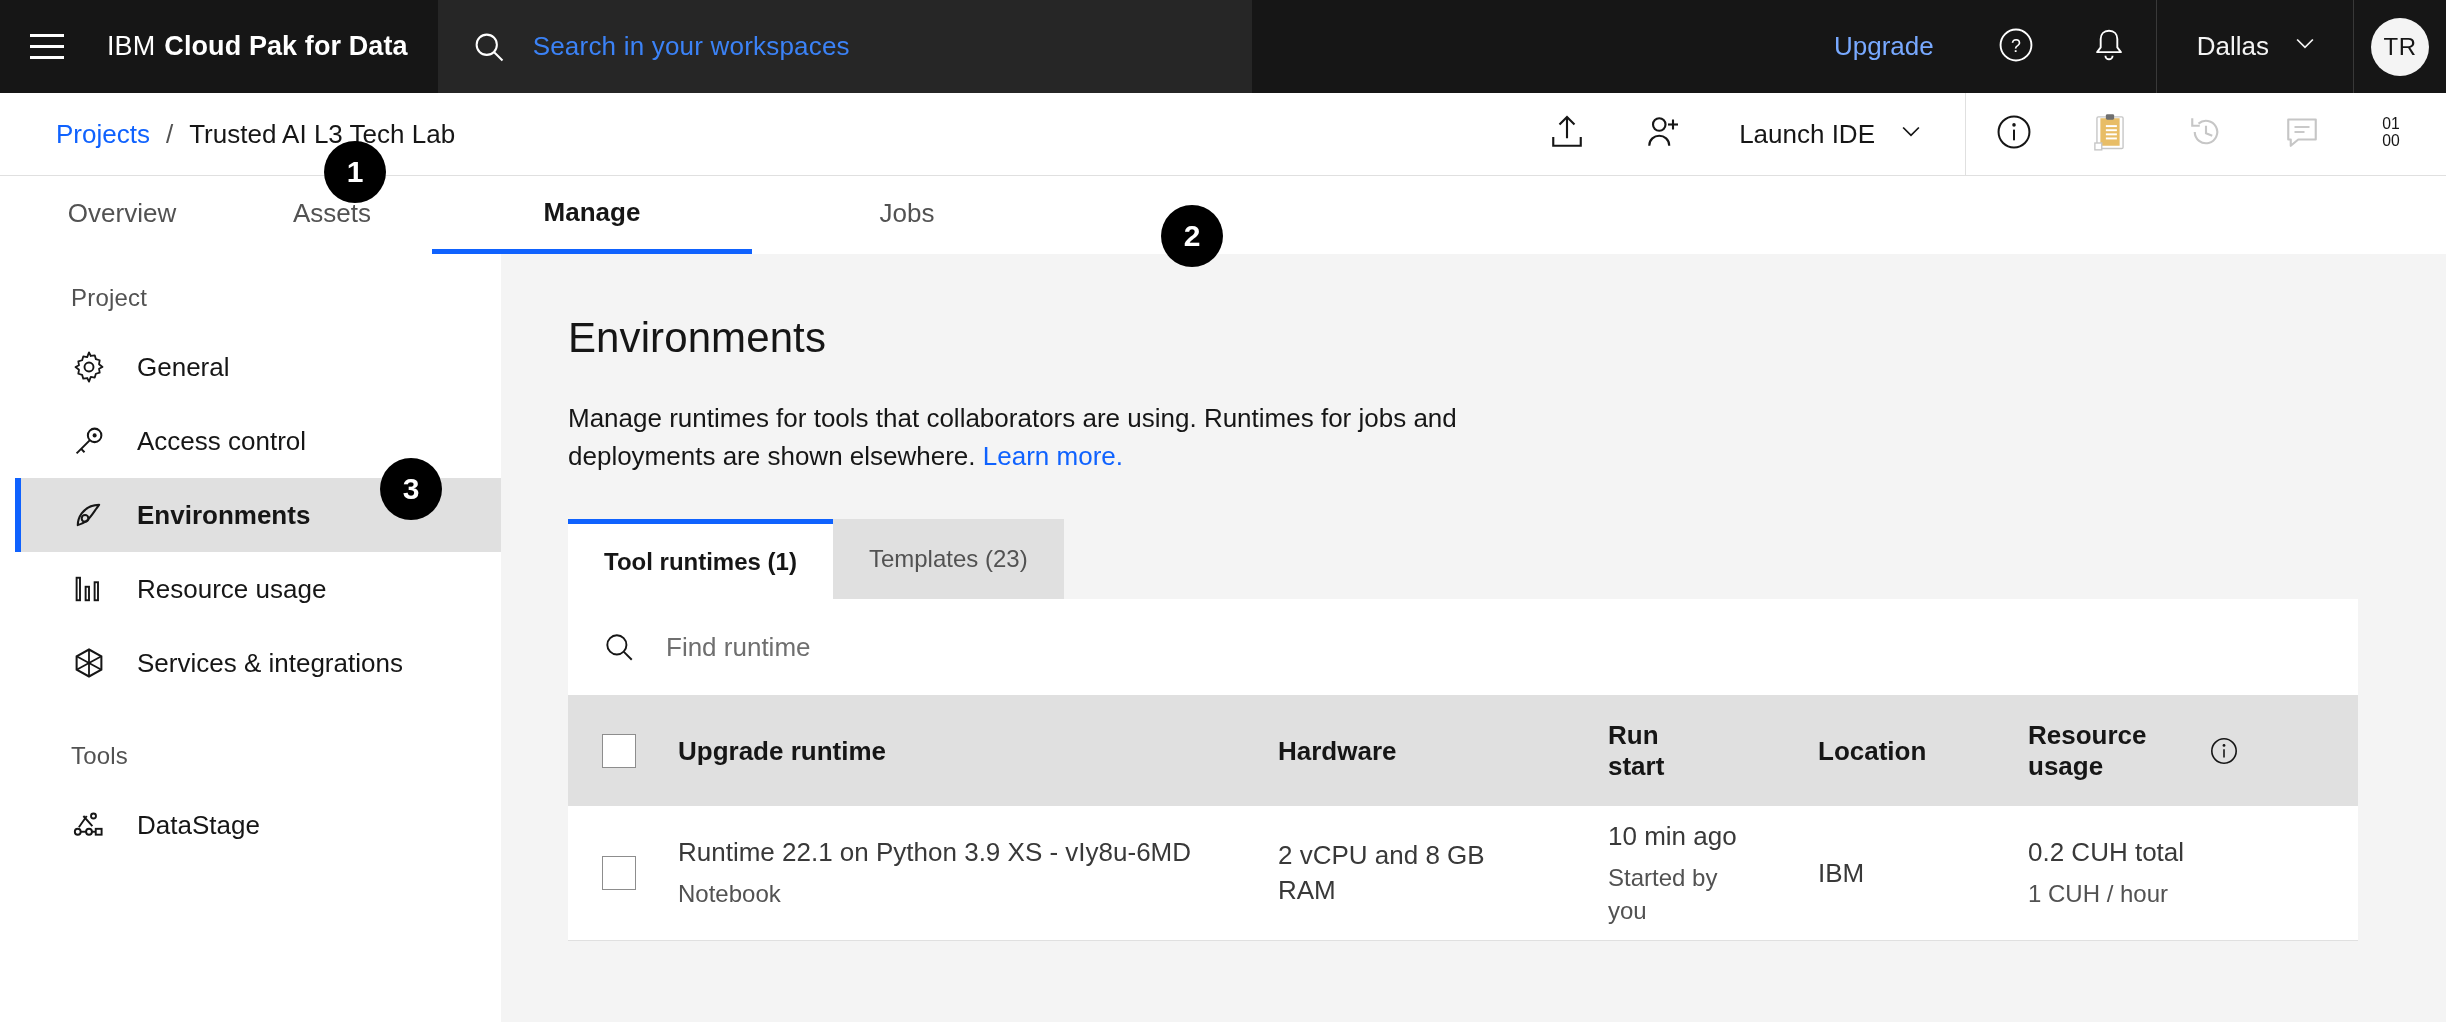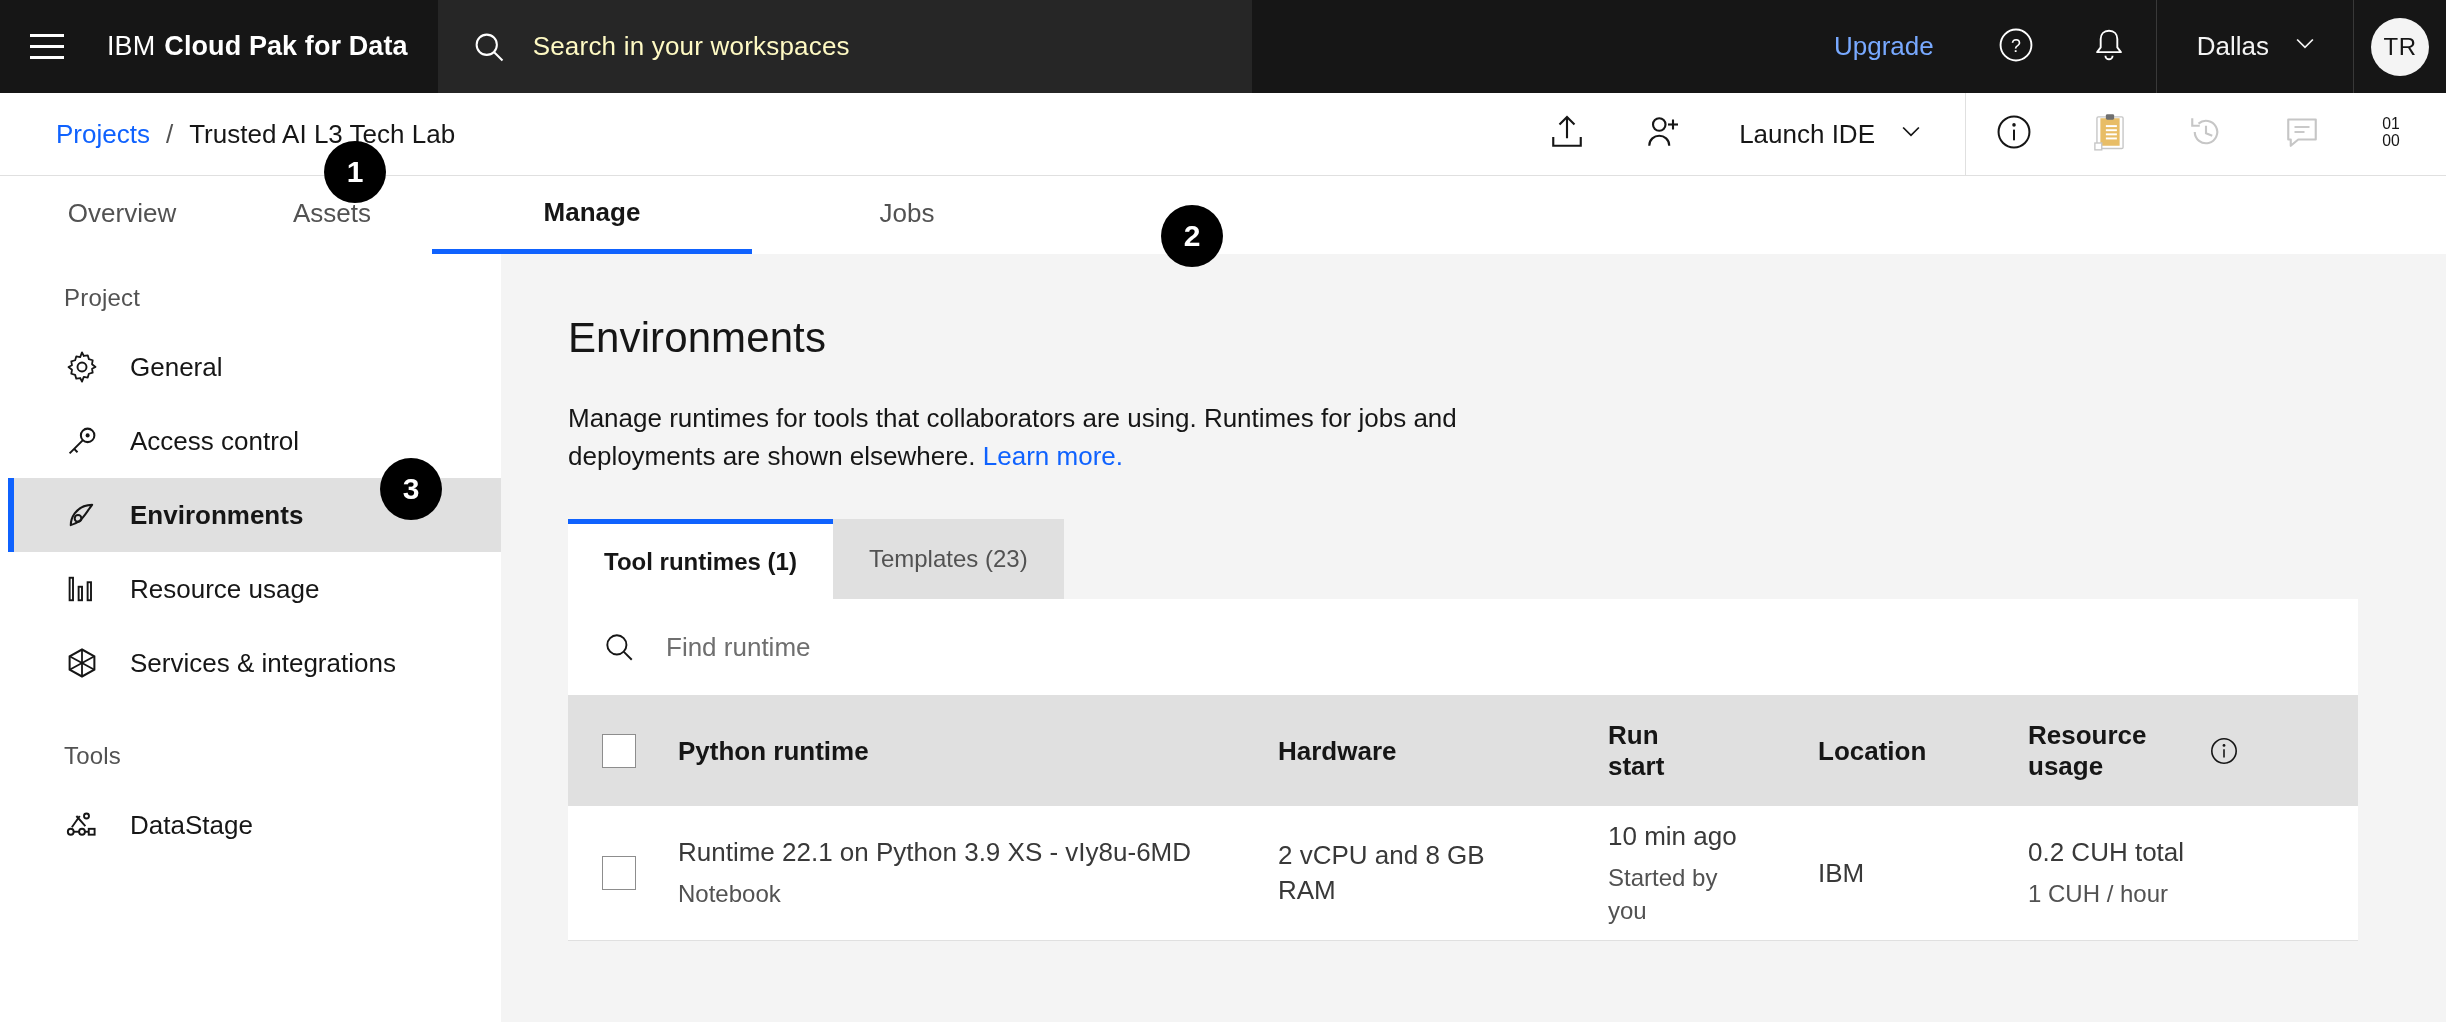--- a/index.html
+++ b/index.html
@@ -33,21 +33,21 @@
   }
   .brand .light { font-weight: 400; }
   .brand .bold { font-weight: 700; margin-left: 9px; }
 
   .searchwrap {
     flex: 0 0 814px; background: #262626; display: flex; align-items: center;
     padding-left: 33px; cursor: text;
   }
   .searchwrap .sicon { width: 36px; height: 36px; flex: 0 0 36px; }
   .searchwrap .sinput {
-    margin-left: 26px; color: #fef9c3; font-size: 26px; letter-spacing: .2px;
+    margin-left: 26px; color: #3b82f6; font-size: 26px; letter-spacing: .2px;
   }
 
   .topspacer { flex: 1 1 auto; }
   .upgrade {
     display: flex; align-items: center; color: #78a9ff; font-size: 26px;
     padding: 0 36px; cursor: pointer; white-space: nowrap;
   }
   .iconbtn-top {
     width: 93px; flex: 0 0 93px; display: flex; align-items: center; justify-content: center;
     cursor: pointer;
@@ -94,21 +94,21 @@
   }
   .mtab {
     height: 78px; display: flex; align-items: center; justify-content: center;
     font-size: 26px; color: #525252; cursor: pointer; position: relative;
     border-bottom: 3px solid transparent; white-space: nowrap;
   }
   .mtab.active { color: #161616; font-weight: 700; border-bottom: 5px solid #0f62fe; }
 
   
   .sidebar {
-    position: absolute; left: 8px; top: 254px; width: 500px; height: 768px;
+    position: absolute; left: 15px; top: 254px; width: 500px; height: 768px;
     background: #ffffff; border-right: 1px solid #e0e0e0;
   }
   .side-section {
     font-size: 24px; color: #525252; padding: 30px 0 18px 56px; letter-spacing: .2px;
   }
   .side-item {
     height: 74px; display: flex; align-items: center; padding-left: 56px;
     font-size: 26px; color: #161616; cursor: pointer; position: relative;
   }
   .side-item .ico { width: 38px; height: 38px; flex: 0 0 38px; margin-right: 28px; display: flex; align-items: center; }
@@ -447,21 +447,21 @@
             <col style="width:330px">
           <col style="width:210px">
             <col style="width:210px">
             <col style="width:330px">
         </colgroup>
         <thead>
           <tr>
             <th class="chk">
               <span class="cbox hdr"></span>
             </th>
-            <th>Python runtime</th>
+            <th>Upgrade runtime</th>
             <th>Hardware</th>
             <th><span style="display:inline-block;max-width:90px">Run start</span></th>
             <th>Location</th>
             <th>
               <span style="display:inline-block;max-width:150px;vertical-align:middle">Resource usage</span>
               <span class="hdr-info">
                 <svg width="30" height="30" viewBox="0 0 32 32">
                     <circle cx="16" cy="16" r="13" fill="none" stroke="#161616" stroke-width="1.7"></circle>
                     <circle cx="16" cy="10" r="1.5" fill="#161616"></circle>
                     <line x1="16" y1="14" x2="16" y2="23" stroke="#161616" stroke-width="1.7"></line>

